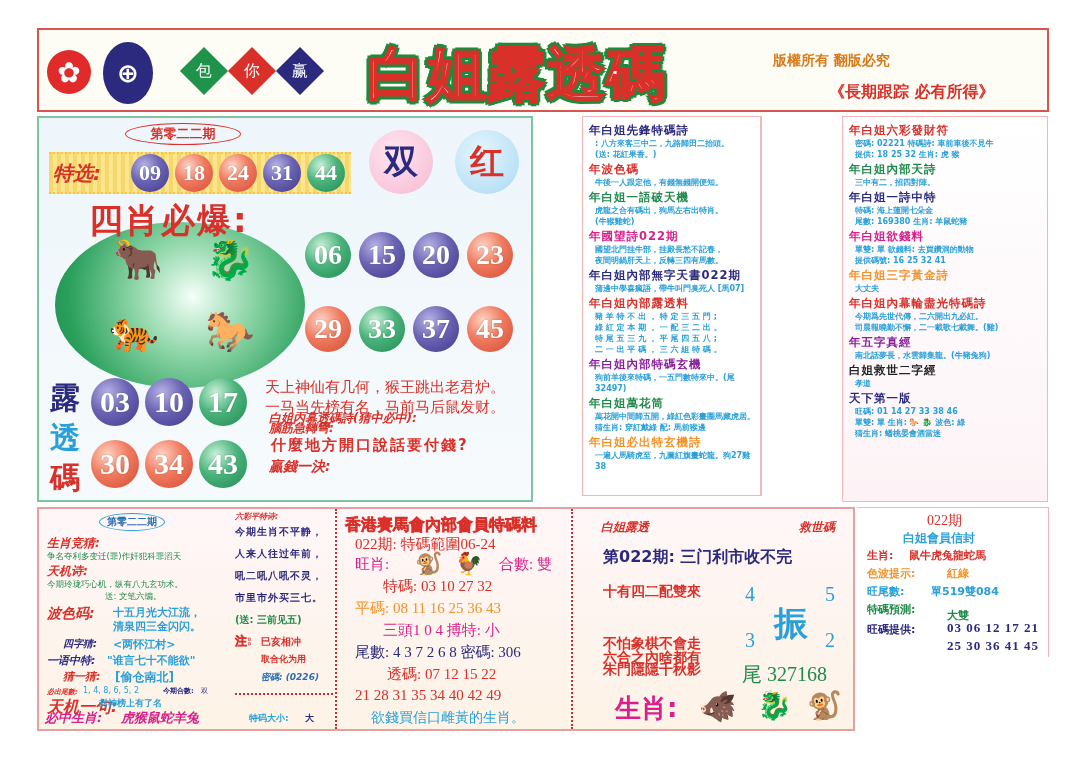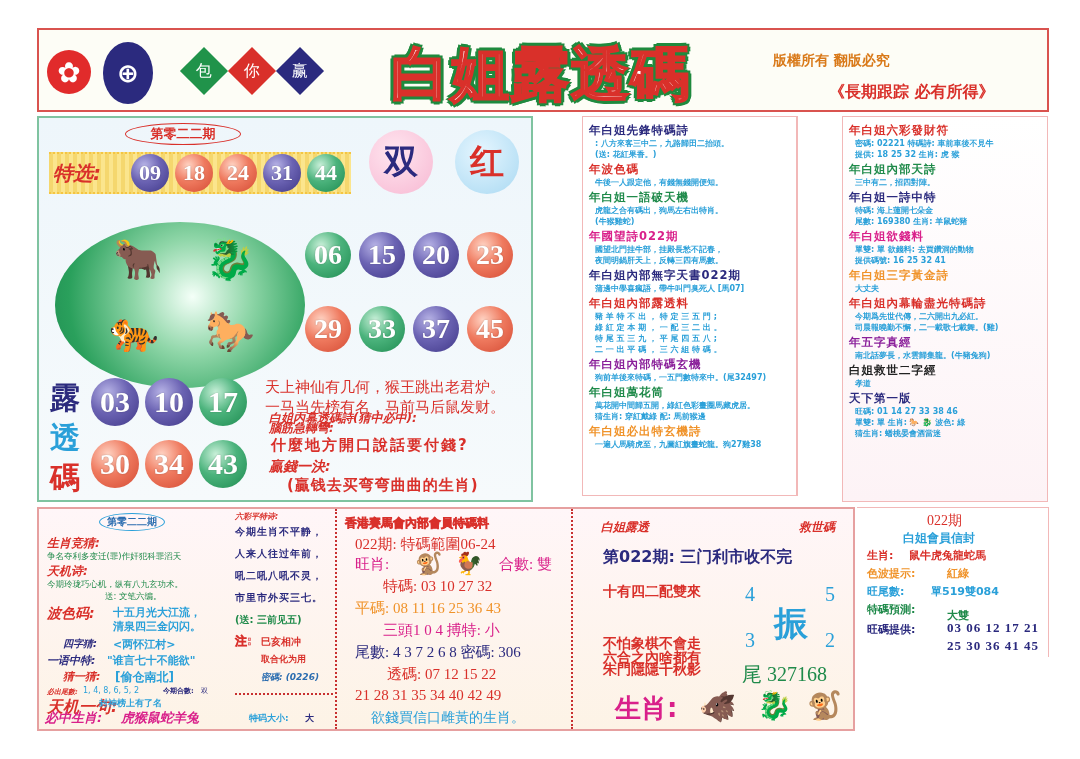--- a/index.html
+++ b/index.html
@@ -12,21 +12,21 @@
   #header { left: 37px; top: 28px; width: 1012px; height: 84px; border: 2px solid #d9534f; background: #fdfdf6; }
   .logo-hk { left: 8px; top: 20px; width: 44px; height: 44px; border-radius: 50%; background: #e12b2b; display:flex; align-items:center; justify-content:center; color:#fff; font-size:28px; }
   .logo-jc { left: 64px; top: 12px; width: 50px; height: 62px; border-radius: 50%; background: #2b2a7e; display:flex; align-items:center; justify-content:center; color:#fff; font-size:26px; font-weight:bold; }
   .diamond { width: 34px; height: 34px; transform: rotate(45deg); top: 24px; display:flex; align-items:center; justify-content:center; }
   .diamond span { transform: rotate(-45deg); color:#fff; font-size: 16px; font-family: "DejaVu Serif", serif; }
   .d1 { left: 148px; background: #20934a; }
   .d2 { left: 196px; background: #d9302a; }
   .d3 { left: 244px; background: #2b2a7e; }
   .main-title { left: 328px; top: 6px; font-size: 58px; font-weight: bold; color: #ffffff; letter-spacing: 2px;
     -webkit-text-stroke: 2px #d9302a; text-shadow: 0 0 0 #fff, 3px 3px 0 #1f8a3e, -3px -3px 0 #1f8a3e, 3px -3px 0 #1f8a3e, -3px 3px 0 #1f8a3e, 0 4px 0 #1f8a3e, 4px 0 0 #1f8a3e, 0 -4px 0 #1f8a3e, -4px 0 0 #1f8a3e;
-    font-family: "DejaVu Sans", sans-serif; margin-left: 24px; }
+    font-family: "DejaVu Sans", sans-serif; }
   .copyright { left: 734px; top: 22px; font-size: 14px; font-weight: bold; color: #d97a1a; font-family: "DejaVu Serif", serif; }
   .slogan { left: 790px; top: 52px; font-size: 16px; font-weight: bold; color: #d9302a; }
 
   
   #left-panel { left: 37px; top: 116px; width: 496px; height: 386px; border: 2px solid #7fc3a0; background: linear-gradient(180deg,#eef6fb 0%,#f6fafc 100%); }
   .issue-oval { left: 86px; top: 5px; width: 116px; height: 22px; border: 1.5px solid #d9302a; border-radius: 50%; text-align:center; font-size: 13px; color:#d9302a; line-height:19px; font-family:"DejaVu Serif",serif; font-weight:bold; }
   .special-bar { left: 10px; top: 34px; width: 302px; height: 42px; background: repeating-linear-gradient(90deg,#f5d76e 0 4px,#fbe58d 4px 8px); border-top: 2px dotted #f5c542; border-bottom: 2px dotted #f5c542; }
   .special-label { left: 14px; top: 42px; font-size: 20px; font-style: italic; font-weight: bold; color: #d9302a; }
   .ball { position:absolute; border-radius: 50%; color:#fff; font-family:"Liberation Serif","DejaVu Serif",serif; font-weight: bold; display:flex; align-items:center; justify-content:center; text-shadow: 0 0 2px rgba(0,0,0,.25); }
   .ball.sm { width: 38px; height: 38px; font-size: 22px; }
@@ -48,39 +48,39 @@
   .lu-tou-ma { left: 6px; width: 40px; text-align:center; font-size: 30px; font-weight: bold; }
   .poem-title { left: 230px; top: 244px; font-size: 12px; font-style: italic; color: #d9302a; font-weight: bold; margin-top: 48px; }
   .poem-line { left: 226px; font-size: 15px; color: #d9302a; }
   .riddle-title { left: 230px; top: 302px; font-size: 12px; font-style: italic; color: #d9302a; font-weight: bold; }
   .riddle-q { left: 232px; top: 318px; font-size: 15px; color: #d9302a; font-weight: bold; letter-spacing: 2px; }
   .win-title { left: 230px; top: 340px; font-size: 14px; font-style: italic; color: #d9302a; font-weight: bold; }
   .win-ans { left: 248px; top: 358px; font-size: 15px; color: #d9302a; font-weight: bold; letter-spacing: 1px; }
 
   
   .col { border: 1.5px solid #f2b8b8; background: #ffffff; }
-  #mid-col { left: 582px; top: 116px; width: 216px; height: 380px; border-right: 2px solid #f2b8b8; }
+  #mid-col { left: 582px; top: 116px; width: 180px; height: 380px; border-right: 2px solid #f2b8b8; }
   #right-col { left: 842px; top: 116px; width: 206px; height: 386px; background: linear-gradient(180deg,#fff 0%,#fdf3f6 100%); }
   .entry-title { display:block; font-size: 11.5px; font-weight: bold; letter-spacing: 1px; line-height: 15px; margin-top: 2px; }
   .entry-body { display:block; font-size: 8px; color: #2aa0d9; font-weight: bold; line-height: 11px; padding-left: 6px; }
   .mid-inner, .right-inner { position:absolute; left: 6px; top: 4px; right: 4px; }
 
   
   #bottom-wrap { left: 37px; top: 507px; width: 818px; height: 224px; border: 2px solid #e6a0a0; background: linear-gradient(180deg,#fff6f8 0%,#fdf3e6 100%); }
   .vsep { position:absolute; top: 0; bottom: 0; border-left: 2px dotted #c83030; }
 
   .bl-oval { left: 60px; top: 4px; width: 66px; height: 18px; border:1.5px solid #2aa0d9; border-radius:50%; font-size: 10px; text-align:center; line-height:15px; color:#2b6db0; font-weight:bold; }
   .bl-label { font-size: 12px; font-style: italic; font-weight: bold; color: #d9302a; }
   .bl-text { font-size: 8.5px; color: #1f8a4a; }
   .bl-blue { font-size: 11px; color: #2aa0d9; font-weight: bold; }
   .bl-must { left: 6px; top: 200px; font-size: 13px; font-style: italic; font-weight: bold; color: #d9208a; }
 
   .bm-poem { font-size: 10px; color: #2b2a7e; font-weight: bold; letter-spacing: 1px; }
 
-  .hk-title { left: 306px; top: 6px; font-size: 12px; font-weight: bold; color: #f2b8c8; letter-spacing: 0px; -webkit-text-stroke: 0.6px #d9302a; }
+  .hk-title { left: 306px; top: 6px; font-size: 16px; font-weight: bold; color: #f2b8c8; letter-spacing: 0px; -webkit-text-stroke: 0.6px #d9302a; }
   .hk-line { font-family: "Liberation Serif","DejaVu Serif",serif; font-size: 15px; }
 
   .save-head { font-size: 12px; font-weight: bold; color:#d9302a; font-style: italic; }
   .save-issue { left: 564px; top: 38px; font-size: 16px; color:#2b2a7e; font-weight:bold; }
   .save-poem { left: 564px; font-size: 14px; color:#d9302a; font-weight: bold; }
   .save-num { font-family: "Liberation Serif","DejaVu Serif",serif; font-size: 20px; color:#2aa0d9; }
   .save-big { left: 735px; top: 92px; font-size: 34px; color:#2aa0d9; font-weight: bold; }
   .save-tail { left: 703px; top: 152px; font-size: 20px; color:#1f8a4a; font-family:"Liberation Serif","DejaVu Serif",serif; }
   .save-zodiac { left: 576px; top: 182px; font-size: 26px; color:#d9208a; font-weight: bold; }
 
@@ -123,20 +123,21 @@
 
   <div class="abs bubble bubble-pink">双</div>
   <div class="abs bubble bubble-blue">红</div>
 
   <div class="abs zodiac-oval">
     <span class="animal" style="left:58px;top:14px;">🐂</span>
     <span class="animal" style="left:150px;top:14px;">🐉</span>
     <span class="animal" style="left:54px;top:86px;">🐅</span>
     <span class="animal" style="left:150px;top:86px;">🐎</span>
   </div>
+  <div class="abs four-title">四肖必爆:</div>
 
   <div class="ball md c-green" style="left:266px;top:114px;">06</div>
   <div class="ball md c-purple" style="left:320px;top:114px;">15</div>
   <div class="ball md c-purple" style="left:374px;top:114px;">20</div>
   <div class="ball md c-red" style="left:428px;top:114px;">23</div>
   <div class="ball md c-red" style="left:266px;top:188px;">29</div>
   <div class="ball md c-green" style="left:320px;top:188px;">33</div>
   <div class="ball md c-purple" style="left:374px;top:188px;">37</div>
   <div class="ball md c-red" style="left:428px;top:188px;">45</div>
 
@@ -149,21 +150,20 @@
   <div class="ball lg c-red" style="left:52px;top:322px;">30</div>
   <div class="ball lg c-red" style="left:106px;top:322px;">34</div>
   <div class="ball lg c-green" style="left:160px;top:322px;">43</div>
 
   <div class="abs poem-title">白姐内幕透碼詩(猜中必中):</div>
   <div class="abs poem-line" style="top:260px;">天上神仙有几何，猴王跳出老君炉。</div>
   <div class="abs poem-line" style="top:280px;">一马当先榜有名，马前马后鼠发财。</div>
   <div class="abs riddle-title">腦筋急轉彎:</div>
   <div class="abs riddle-q">什麼地方開口說話要付錢?</div>
   <div class="abs win-title">贏錢一決:</div>
-  <div class="abs win-ans">(贏钱去买弯弯曲曲的生肖)</div>
 </div>
 
 <div id="mid-col" class="abs col">
   <div class="mid-inner" id="mid-inner">
       <span class="entry-title" style="color: rgb(43, 42, 126);">年白姐先鋒特碼詩</span>
       <span class="entry-body">: 八方來客三中二，九路歸田二抬頭。</span>
       <span class="entry-body">(送: 花紅果香。)</span>
       <span class="entry-title" style="color: rgb(217, 48, 42);">年波色碼</span>
       <span class="entry-body">牛後一人跟定他，有錢無錢開便知。</span>
       <span class="entry-title" style="color: rgb(31, 138, 74);">年白姐一語破天機</span>

